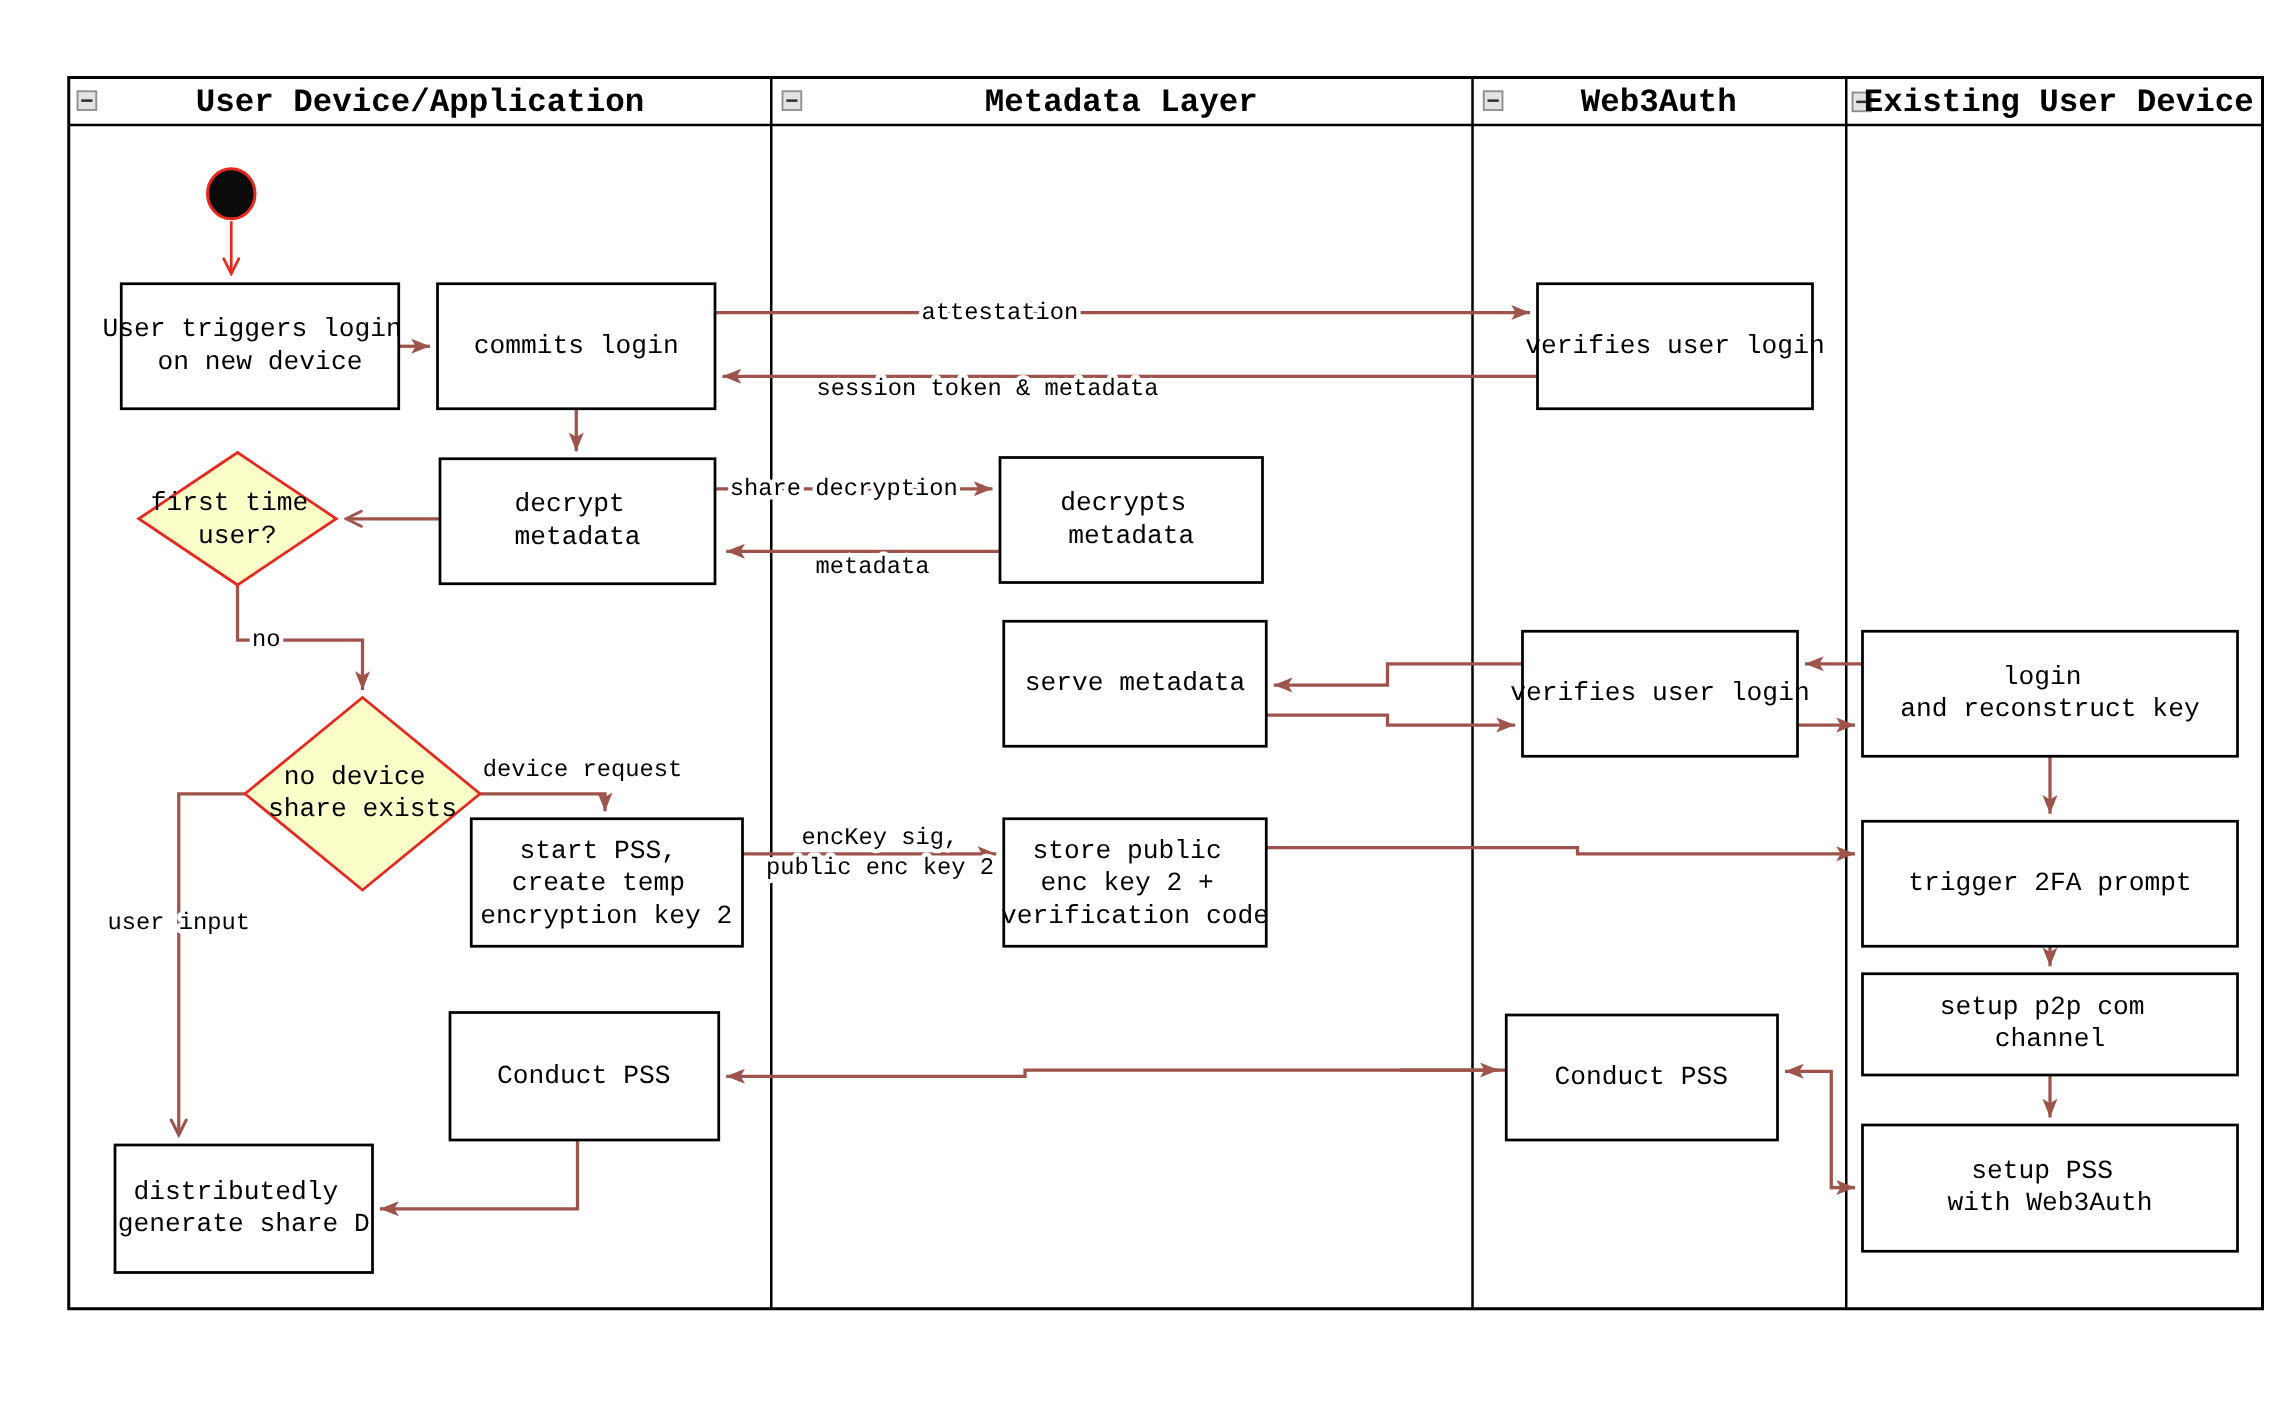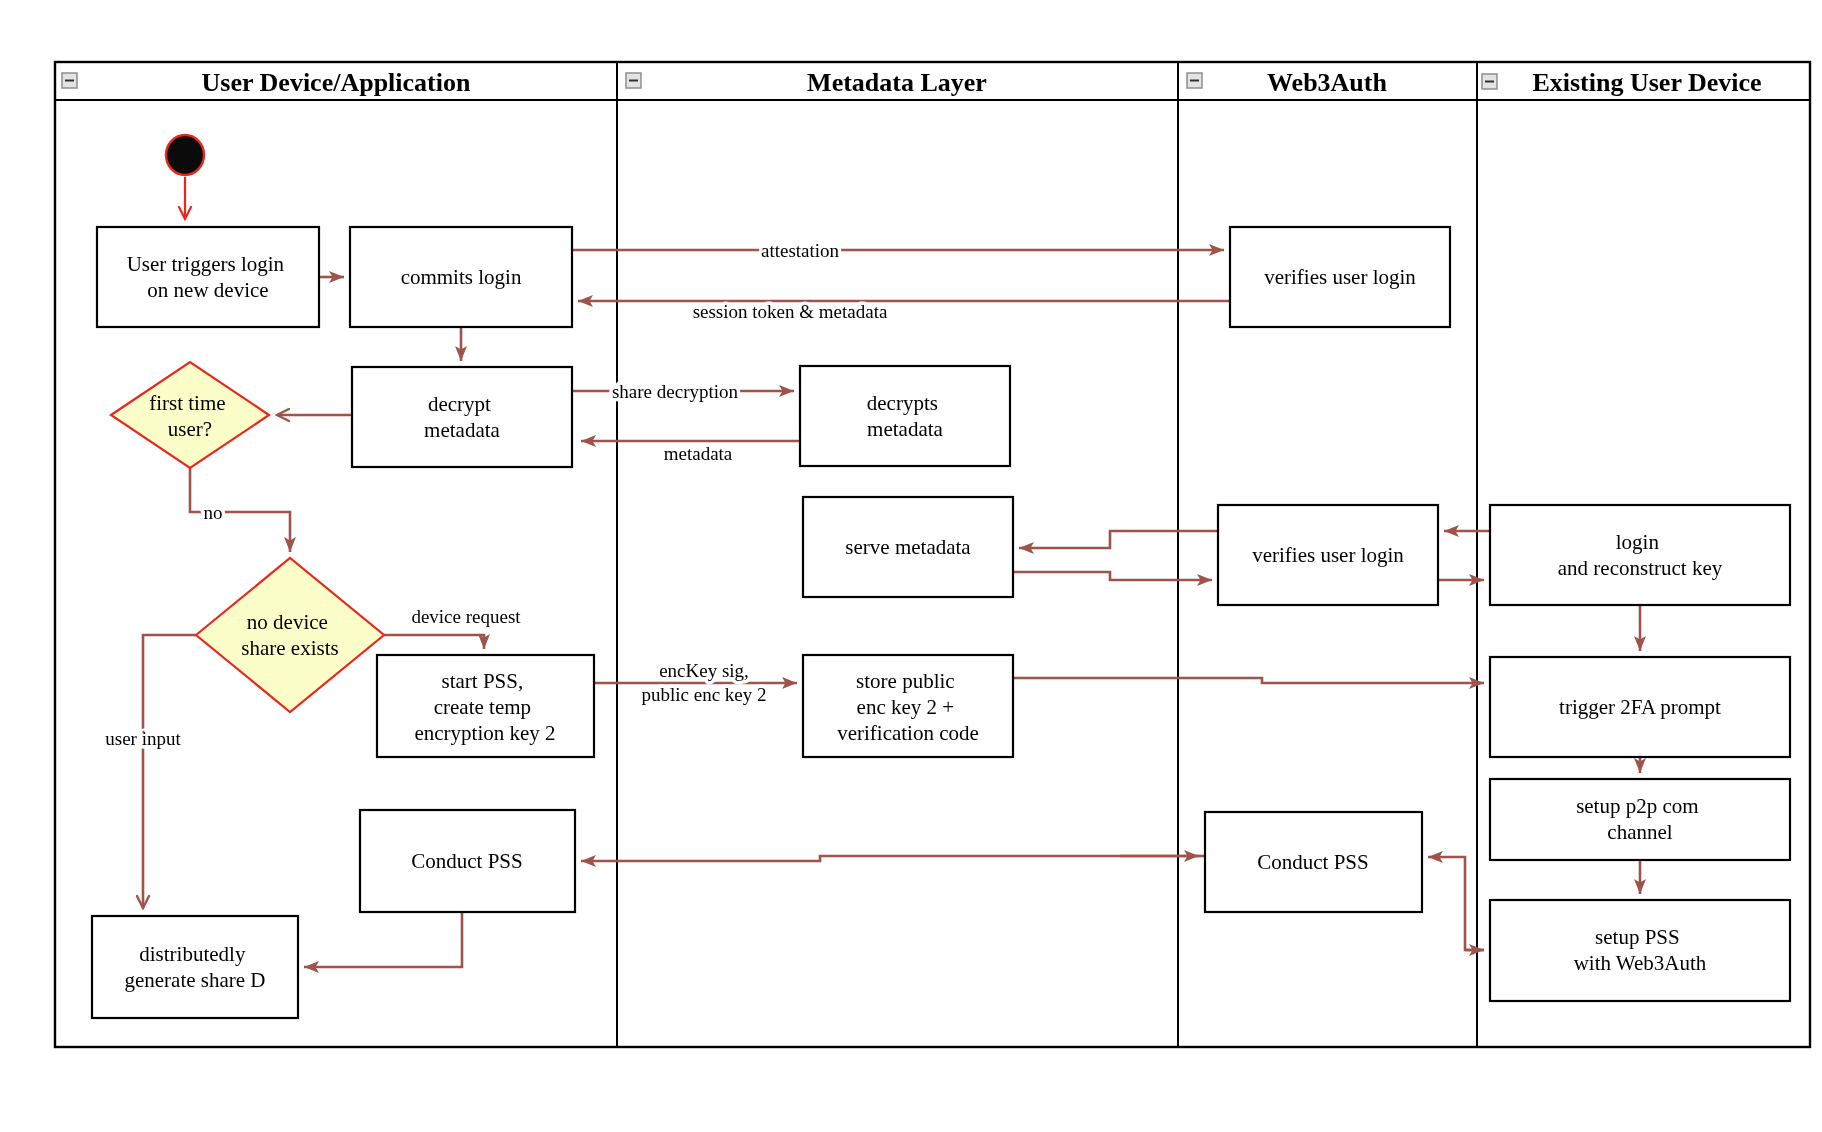--- a/index.html
+++ b/index.html
@@ -1,17 +1,17 @@
 <!DOCTYPE html>
 <html><head>
 <meta charset="utf-8">
 <style>
   html,body{margin:0;padding:0;background:#ffffff;}
   .stage{position:relative;width:1822px;height:1132px;background:#ffffff;
-         font-family:Liberation Serif, serif;}
+         font-family:Liberation Mono, monospace;}
   svg{display:block;}
   .frame{fill:none;stroke:#000000;stroke-width:2.4;}
   .laneline{stroke:#000000;stroke-width:2;}
   .lanebody{fill:none;pointer-events:all;}
   .node{fill:#ffffff;stroke:#000000;stroke-width:2.2;}
   .diamond{stroke:#E8281E;stroke-width:2.2;}
   .startnode{fill:#0b0b0b;stroke:#E8281E;stroke-width:2.4;}
   .edge{fill:none;stroke:#9E544B;stroke-width:2.6;}
   .edge-red{fill:none;stroke:#E8281E;stroke-width:2.2;}
   .ah-fill{stroke:none;}

